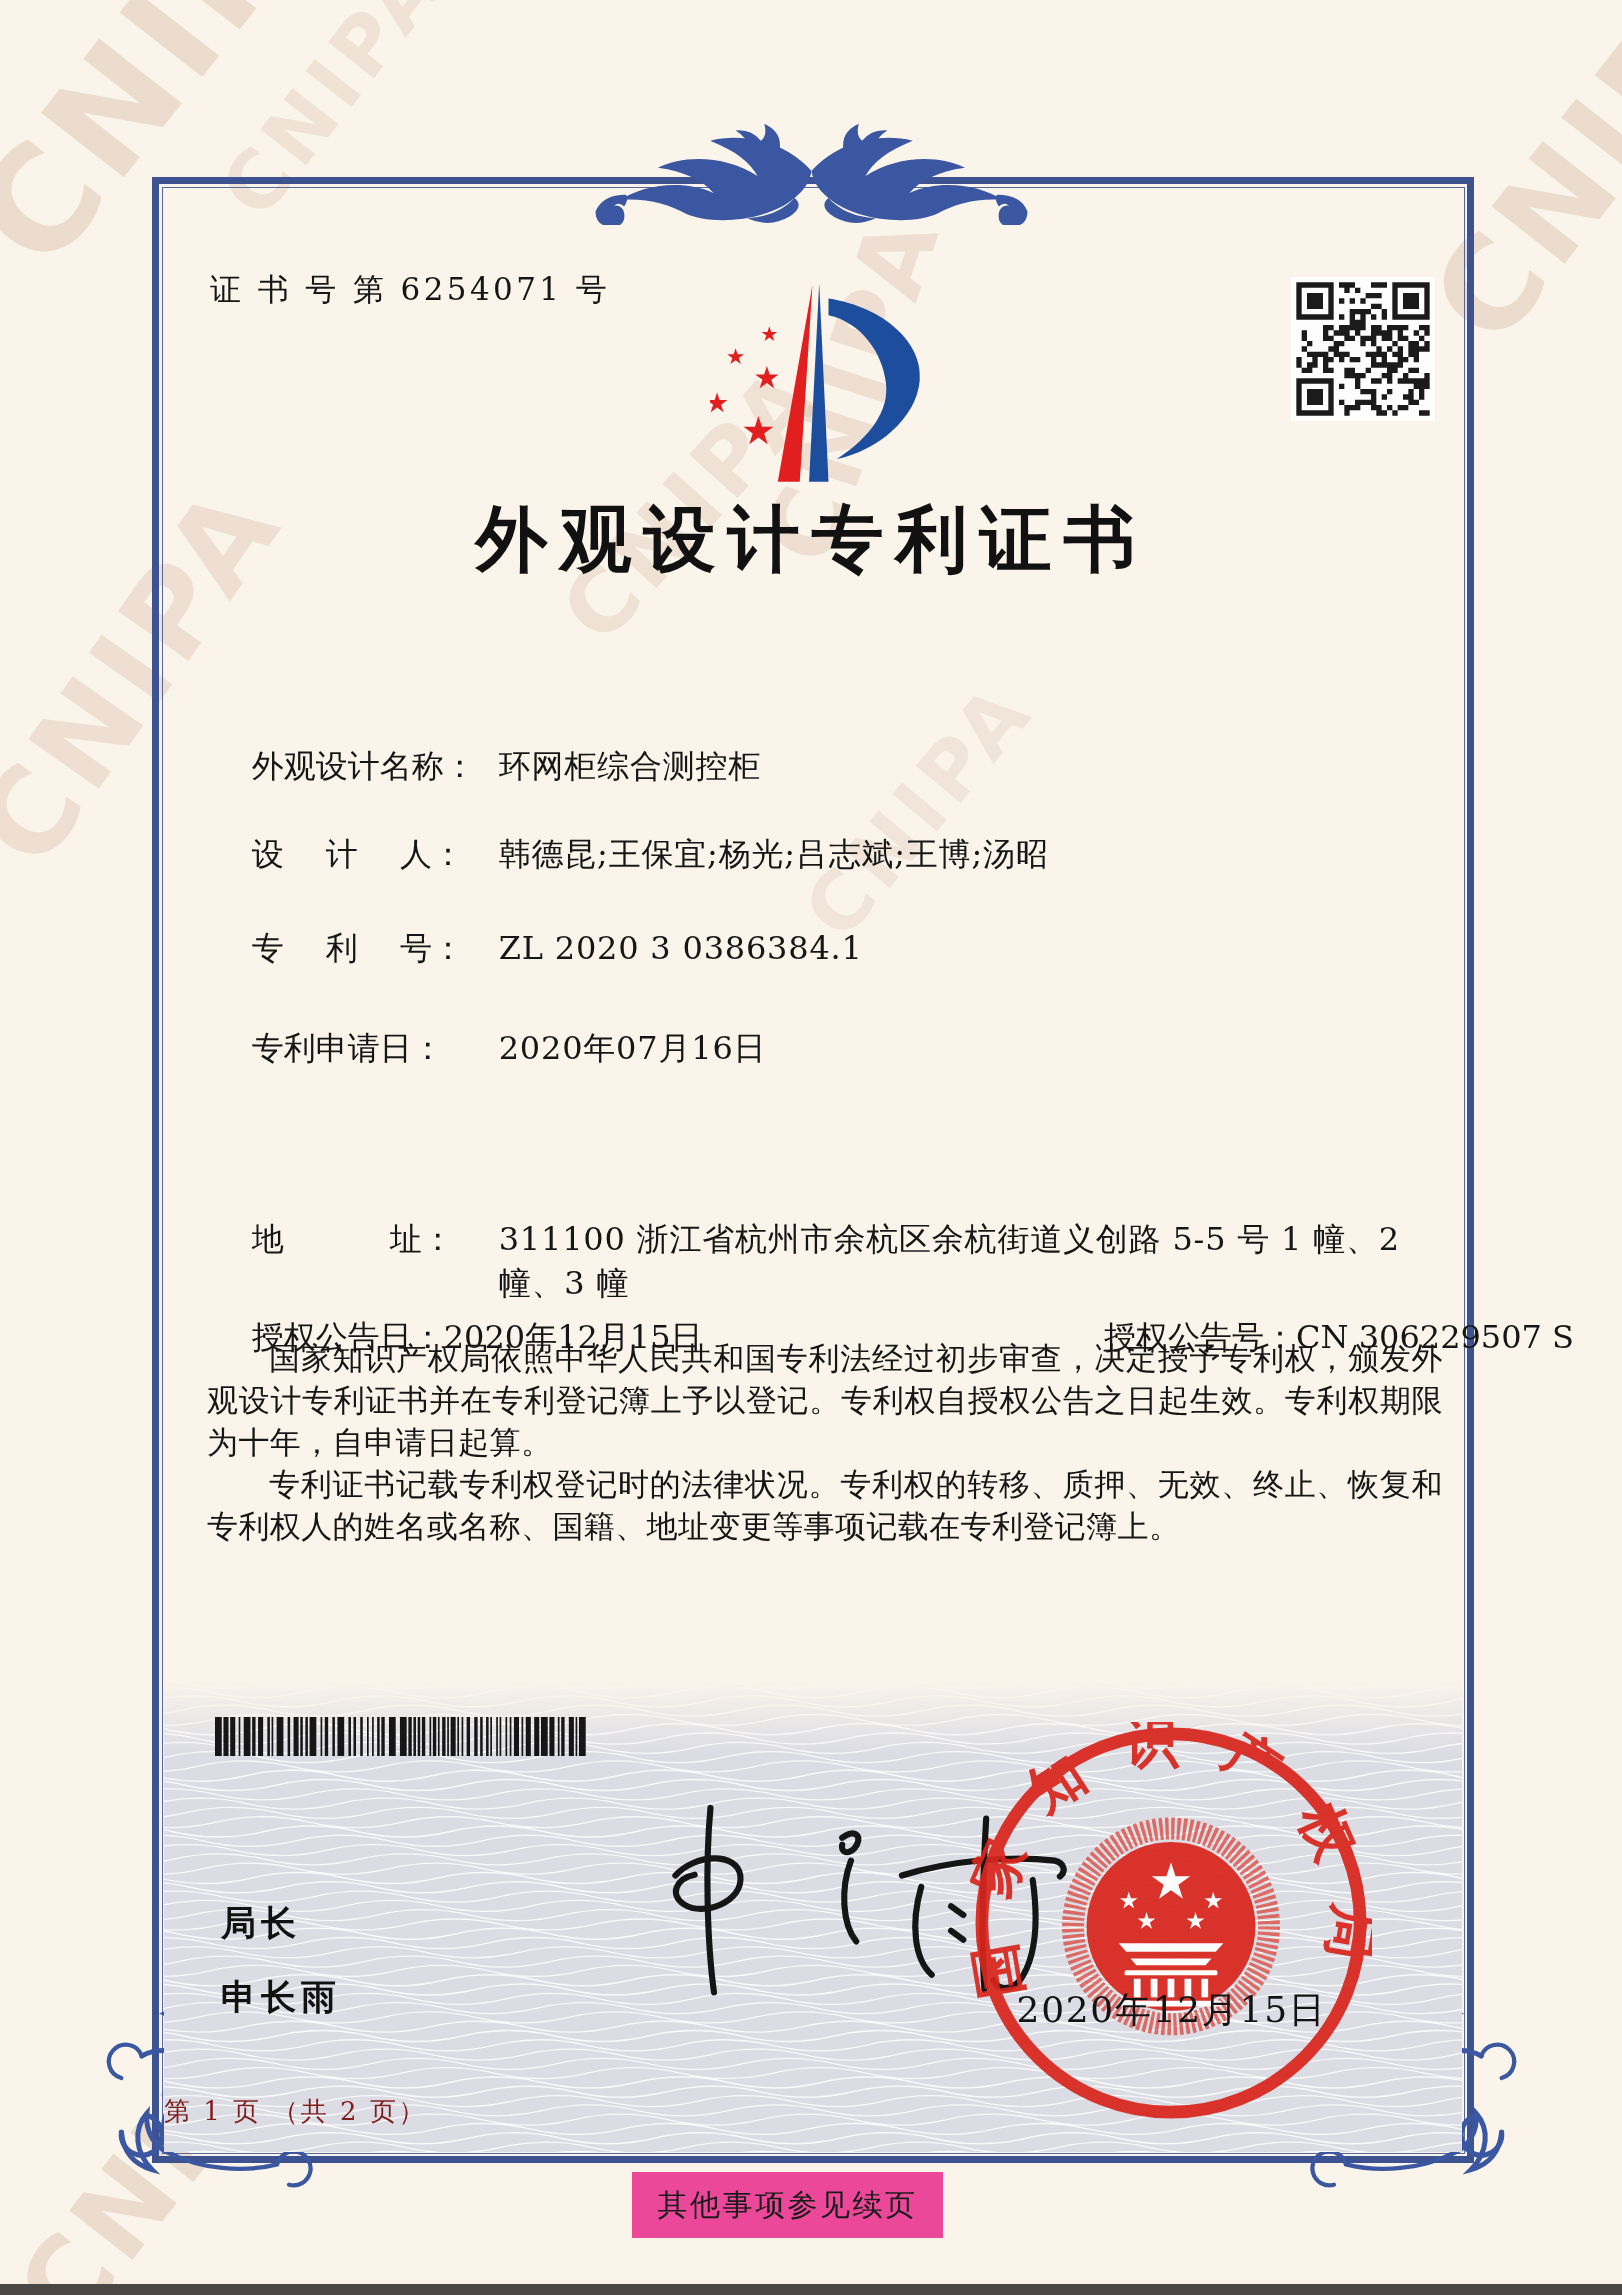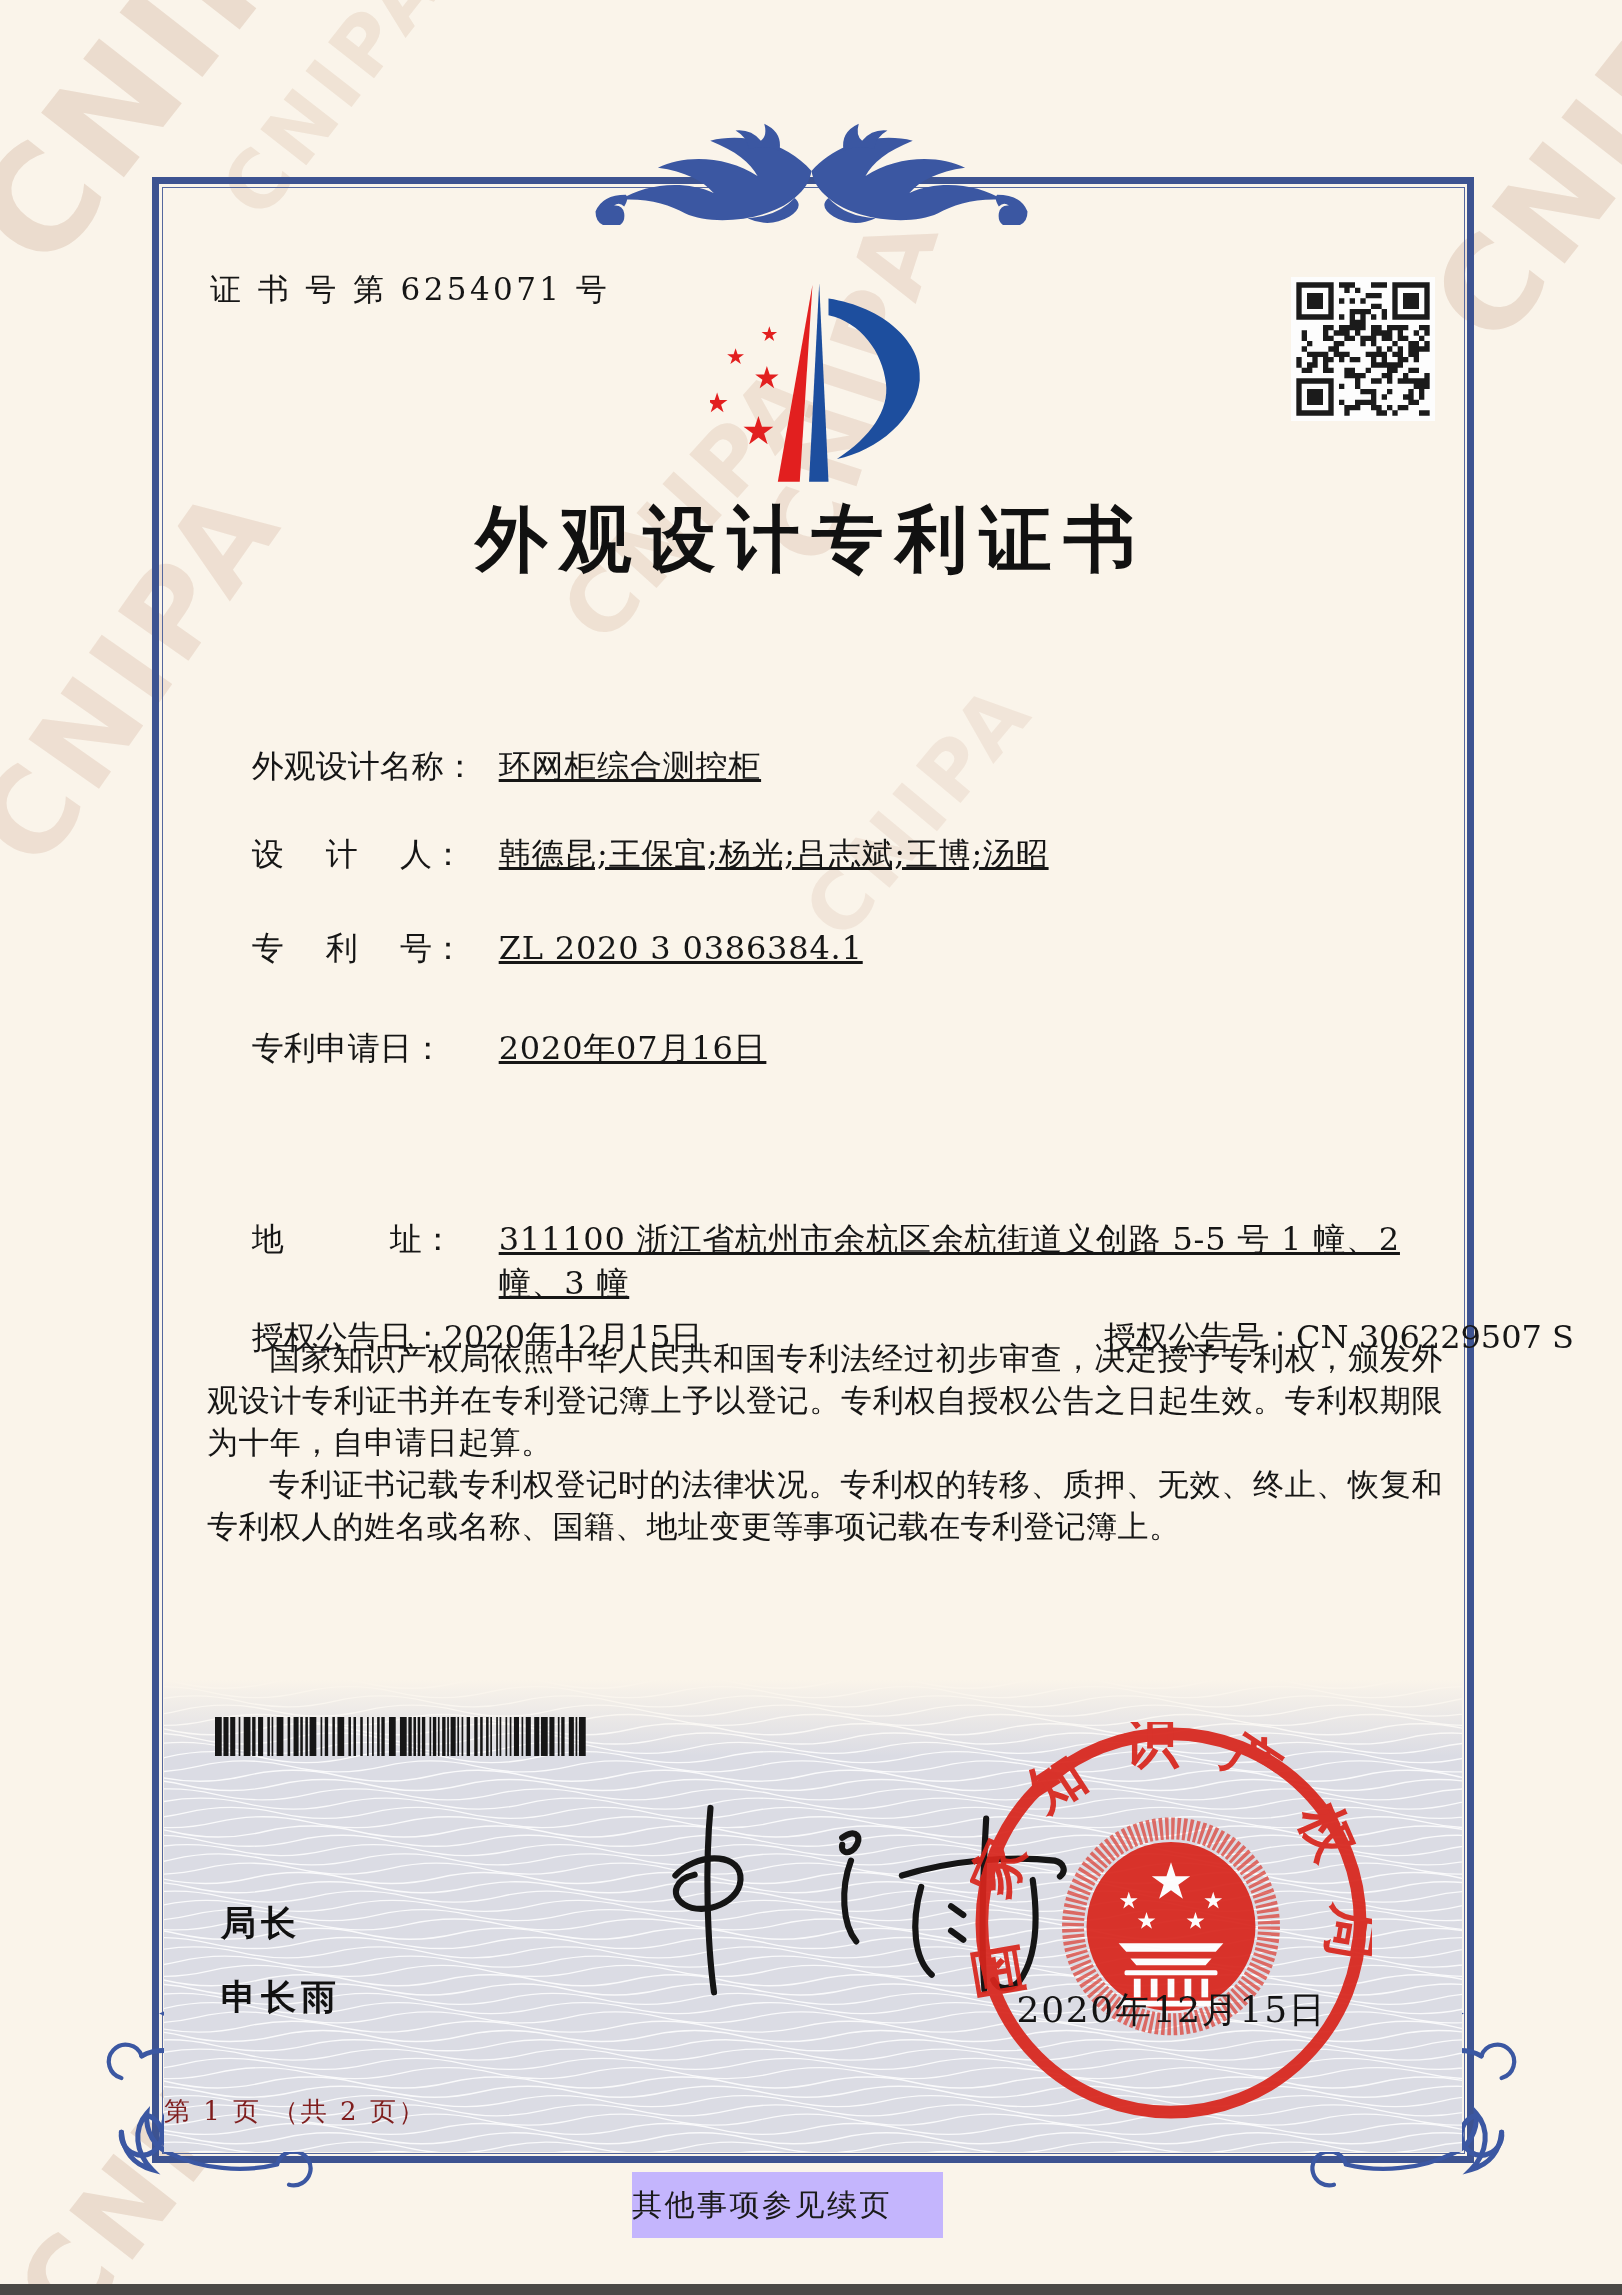--- a/index.html
+++ b/index.html
@@ -20,21 +20,21 @@
   .corner.br{left:1295px;top:1951px;transform:scaleX(-1);}
   
   .certno{position:absolute;left:210px;top:269px;z-index:4;font-size:31px;letter-spacing:3.4px;}
   .logo{position:absolute;left:710px;top:241px;width:237px;height:245px;z-index:4;}
   .qr{position:absolute;left:1291px;top:277px;width:144px;height:144px;z-index:4;}
   .title{position:absolute;left:0;top:492px;width:1623px;margin:0;z-index:4;text-align:center;
          font-size:72px;font-weight:700;letter-spacing:12px;color:#111;}
   
   .frow{position:absolute;left:211px;z-index:4;font-size:32px;line-height:44px;white-space:pre;}
   .flabel{display:inline-block;width:247px;white-space:pre;vertical-align:top;}
-  .fvalue{display:inline-block;vertical-align:top;letter-spacing:0.8px;text-decoration:underline;}
+  .fvalue{display:inline-block;vertical-align:top;letter-spacing:0.8px;}
   .fvalue.wrap{white-space:normal;width:913px;}
   .grant2{position:absolute;left:832px;top:0;white-space:pre;}
   
   .bodytext{position:absolute;left:207px;top:1337px;width:1236px;z-index:4;
             font-size:31px;line-height:42px;text-align:justify;letter-spacing:0.4px;}
   .bodytext p{margin:0;text-indent:2em;}
   
   .wavy{position:absolute;left:164px;top:1680px;width:1298px;height:472px;background:#dbdce4;z-index:3;}
   .wavy svg{position:absolute;left:0;top:0;}
   .wave-fade{position:absolute;left:0;top:0;width:100%;height:76px;
@@ -44,21 +44,21 @@
   .role,.signer{position:absolute;left:221px;z-index:5;font-family:"DejaVu Sans","Liberation Sans",sans-serif;
             font-weight:600;font-size:35px;letter-spacing:5px;color:#111;margin-top:44px;}
   .role{top:1856px;} .signer{top:1930px;}
   .signature{position:absolute;left:642px;top:1792px;width:439px;height:211px;z-index:5;}
   .seal{position:absolute;left:970px;top:1722px;width:402px;height:402px;z-index:6;opacity:.93;}
   .seal-date{position:absolute;left:977px;top:1986px;width:389px;z-index:7;text-align:center;
              font-size:36px;letter-spacing:1.7px;color:#131313;}
   .pageinfo{position:absolute;left:164px;top:2094px;width:1056px;z-index:5;text-align:left;
             font-size:26px;letter-spacing:2.5px;color:#7f1d1d;}
   .contnote{position:absolute;left:632px;top:2172px;width:311px;height:66px;z-index:4;
-            background:#c4b5fd;text-align:left;line-height:66px;font-size:30px;letter-spacing:2.5px;color:#1a1a1a;}
+            background:#ec4899;text-align:center;line-height:66px;font-size:30px;letter-spacing:2.5px;color:#1a1a1a;}
   .bottom-strip{position:absolute;left:0;top:2284px;width:1623px;height:12px;background:#4a4845;z-index:8;}
 </style>
 </head>
 <body>
 
 <div class="page">
 
   <div class="wm" style="left:-59px;top:194px;font-size:144px;transform:rotate(-52deg);">CNIPA</div>
   <div class="wm" style="left:203px;top:177px;font-size:80px;transform:rotate(-52deg);color:rgba(199,158,132,.2);">CNIPA</div>
   <div class="wm" style="left:744px;top:541px;font-size:97px;transform:rotate(-72deg);color:rgba(199,158,132,.24);">CNIPA</div>

